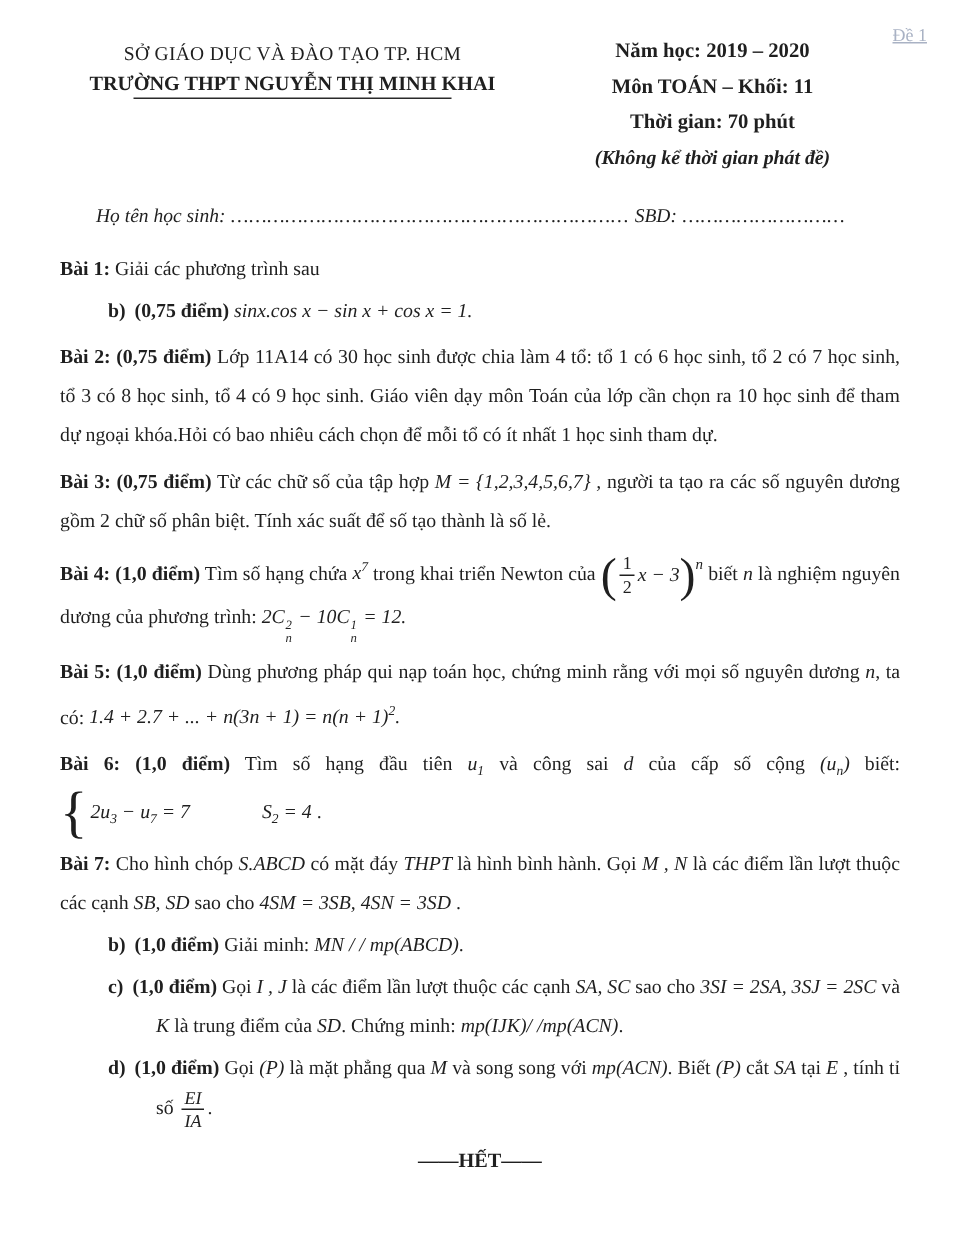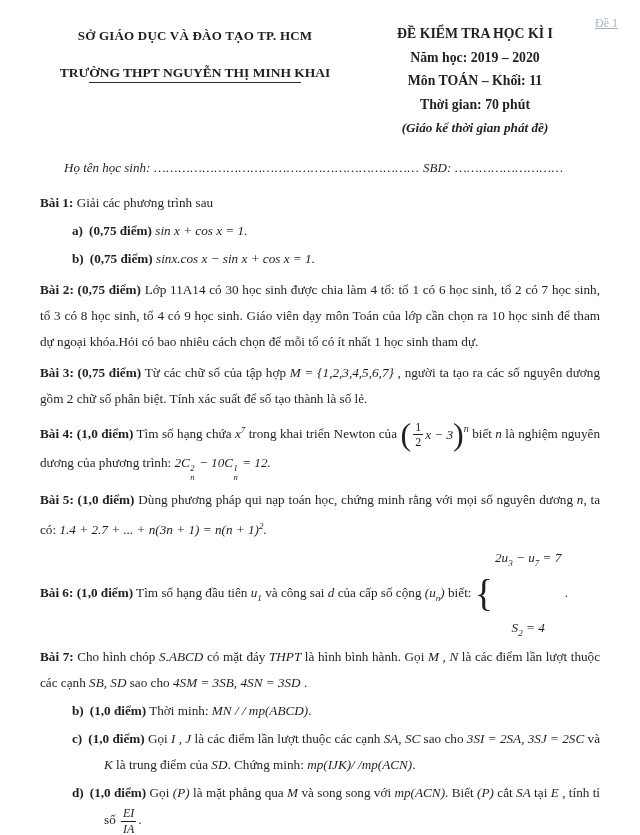--- a/index.html
+++ b/index.html
@@ -14,22 +14,22 @@
     position: relative;
   }
   
   .exam-code {
     position: absolute; top: 16px; right: 22px;
     color: #a9b2c4; font-size: 12px;
     text-decoration: underline;
   }
   .header { display: flex; margin-bottom: 16px; }
   .header-left { width: 310px; text-align: center; padding-top: 6px; }
-  .dept-line { font-size: 13px; letter-spacing: .2px; font-weight: bold; }
-  .school-line { font-size: 13.5px; font-weight: bold; margin-top: 21px; }
+  .dept-line { font-size: 13px; letter-spacing: .2px; }
+  .school-line { font-size: 13.5px; font-weight: bold; margin-top: 4px; }
   .school-underline { width: 212px; border-bottom: 1.6px solid #2a2a2a; margin: 1px auto 0; }
   .header-right { flex: 1; text-align: center; }
   .header-right div { font-weight: bold; font-size: 13.8px; line-height: 23.5px; }
   .header-right .note { font-weight: bold; font-style: italic; font-size: 13.2px; }
   
   .student-line {
     font-style: italic; font-size: 13px;
     margin: 20px 0 14px 0; padding-left: 24px;
     white-space: nowrap; overflow: hidden;
   }
@@ -57,49 +57,47 @@
   }
   .frac .num { border-bottom: 1px solid #1f1f1f; padding: 0 2px; }
   .frac .den { padding: 0 2px; }
   
   .expr { display: inline-flex; align-items: center; vertical-align: middle; text-indent: 0; }
   .bigp { font-size: 32px; font-weight: 300; line-height: 0.9; font-style: normal; }
   .expr-exp { font-size: 10px; font-style: italic; align-self: flex-start; margin-top: -4px; }
   
   .system { display: inline-flex; align-items: center; vertical-align: middle; text-indent: 0; }
   .brace { font-size: 38px; font-weight: 200; line-height: 0.8; margin-right: 2px; font-style: normal; }
-  .sys-rows { display: inline-flex; flex-direction: column; line-height: 1.45; font-style: italic; text-align: center; gap: 48px; }
+  .sys-rows { display: inline-flex; flex-direction: row; line-height: 1.45; font-style: italic; text-align: left; gap: 48px; }
   
   .footer { text-align: center; font-weight: bold; font-size: 13.5px; margin-top: 12px; }
 </style>
 </head>
 <body>
 
 <div class="exam-code">Đề 1</div>
 
 <div class="header">
   <div class="header-left">
     <div class="dept-line">SỞ GIÁO DỤC VÀ ĐÀO TẠO TP. HCM</div>
     <div class="school-line">TRƯỜNG THPT NGUYỄN THỊ MINH KHAI</div>
     <div class="school-underline"></div>
   </div>
   <div class="header-right">
-    <div>ĐỀ KIỂM TRA HỌC KÌ I</div>
     <div>Năm học: 2019 – 2020</div>
     <div>Môn TOÁN – Khối: 11</div>
     <div>Thời gian: 70 phút</div>
-    <div class="note">(Giáo kể thời gian phát đề)</div>
+    <div class="note">(Không kể thời gian phát đề)</div>
   </div>
 </div>
 
 <div class="student-line"><span>Họ tên học sinh:</span><span class="dots"> ………………………………………………………… </span><span>SBD:</span><span class="dots"> ……………………… </span></div>
 
 <div class="problem">
   <p><span class="bai-label">Bài 1:</span><span> Giải các phương trình sau</span></p>
-  <p class="item"><span class="letter">a)</span><span class="pts">(0,75 điểm)</span><span class="m"> sin x + cos x = 1.</span></p>
   <p class="item"><span class="letter">b)</span><span class="pts">(0,75 điểm)</span><span class="m"> sinx.cos x − sin x + cos x = 1.</span></p>
 </div>
 
 <div class="problem">
   <p><span class="bai-label">Bài 2:</span><span class="pts"> (0,75 điểm)</span><span> Lớp 11A14 có 30 học sinh được chia làm 4 tổ: tổ 1 có 6 học sinh, tổ 2 có 7 học sinh, tổ 3 có 8 học sinh, tổ 4 có 9 học sinh. Giáo viên dạy môn Toán của lớp cần chọn ra 10 học sinh để tham dự ngoại khóa.Hỏi có bao nhiêu cách chọn để mỗi tổ có ít nhất 1 học sinh tham dự.</span></p>
 </div>
 
 <div class="problem">
   <p><span class="bai-label">Bài 3:</span><span class="pts"> (0,75 điểm)</span><span> Từ các chữ số của tập hợp </span><span class="m">M = {1,2,3,4,5,6,7} ,</span><span> người ta tạo ra các số nguyên dương gồm 2 chữ số phân biệt. Tính xác suất để số tạo thành là số lẻ.</span></p>
 </div>
@@ -134,21 +132,21 @@
           <span class="sys-row"><span>2u</span><sub>3</sub><span> − u</span><sub>7</sub><span> = 7</span></span>
           <span class="sys-row"><span>S</span><sub>2</sub><span> = 4</span></span>
         </span>
       </span><span> .</span></p>
 </div>
 
 <div class="problem">
   <p><span class="bai-label">Bài 7:</span><span> Cho hình chóp </span><span class="m">S.ABCD</span><span> có mặt đáy </span><span class="m">THPT</span><span> là hình bình hành. Gọi </span><span class="m">M , N</span><span> là các điểm lần lượt thuộc các cạnh </span><span class="m">SB, SD</span><span> sao cho </span><span class="m">4SM = 3SB, 4SN = 3SD</span><span> .</span></p>
 
 
-  <p class="item"><span class="letter">b)</span><span class="pts">(1,0 điểm)</span><span> Thời minh: </span><span class="m">MN / / mp(ABCD)</span><span>.</span></p>
+  <p class="item"><span class="letter">b)</span><span class="pts">(1,0 điểm)</span><span> Giải minh: </span><span class="m">MN / / mp(ABCD)</span><span>.</span></p>
 
   <p class="item"><span class="letter">c)</span><span class="pts">(1,0 điểm)</span><span> Gọi </span><span class="m">I , J</span><span> là các điểm lần lượt thuộc các cạnh </span><span class="m">SA, SC</span><span> sao cho </span><span class="m">3SI = 2SA, 3SJ = 2SC</span><span> và </span><span class="m">K</span><span> là trung điểm của </span><span class="m">SD</span><span>. Chứng minh: </span><span class="m">mp(IJK)/ /mp(ACN)</span><span>.</span></p>
 
   <p class="item"><span class="letter">d)</span><span class="pts">(1,0 điểm)</span><span> Gọi </span><span class="m">(P)</span><span> là mặt phẳng qua </span><span class="m">M</span><span> và song song với </span><span class="m">mp(ACN)</span><span>. Biết </span><span class="m">(P)</span><span> cắt </span><span class="m">SA</span><span> tại </span><span class="m">E</span><span> , tính tỉ số </span><span class="frac m">
         <span class="num">EI</span>
         <span class="den">IA</span>
       </span><span>.</span></p>
 </div>
 
 <div class="footer">——HẾT——</div>

